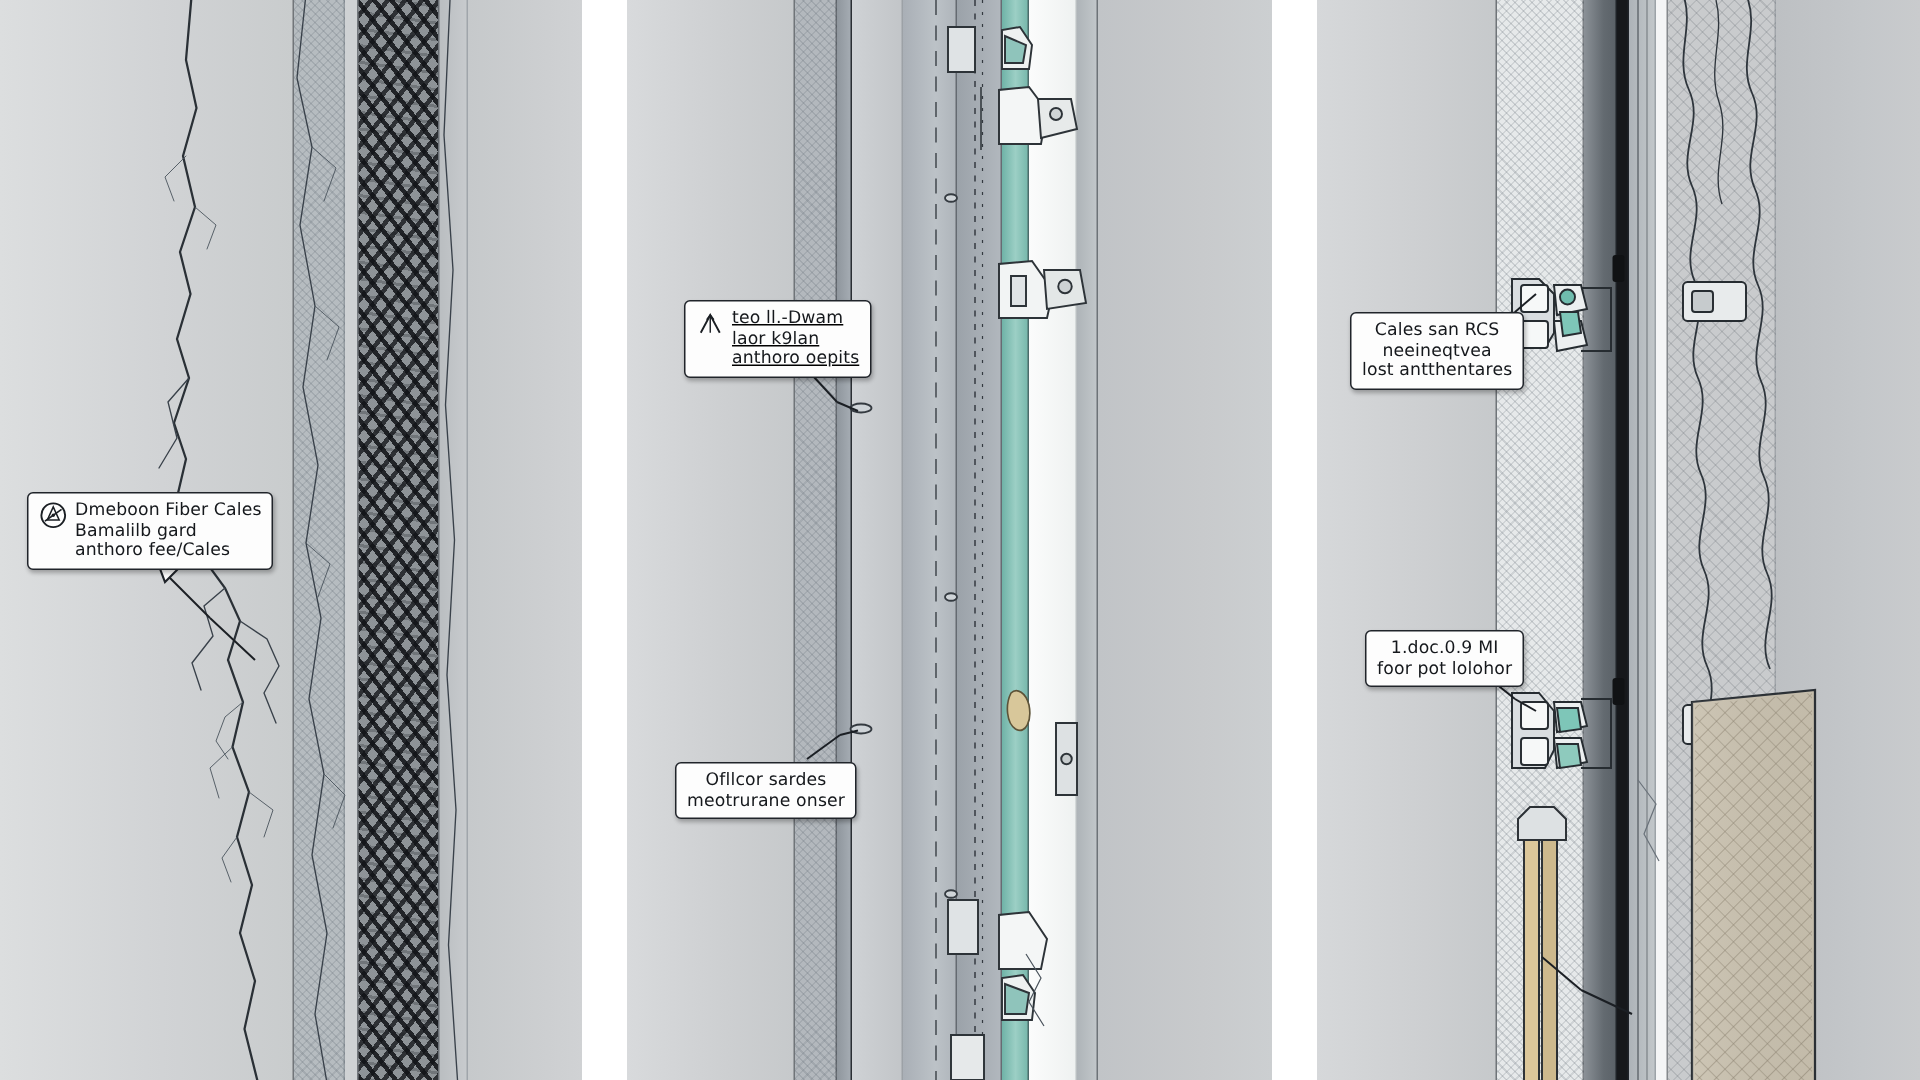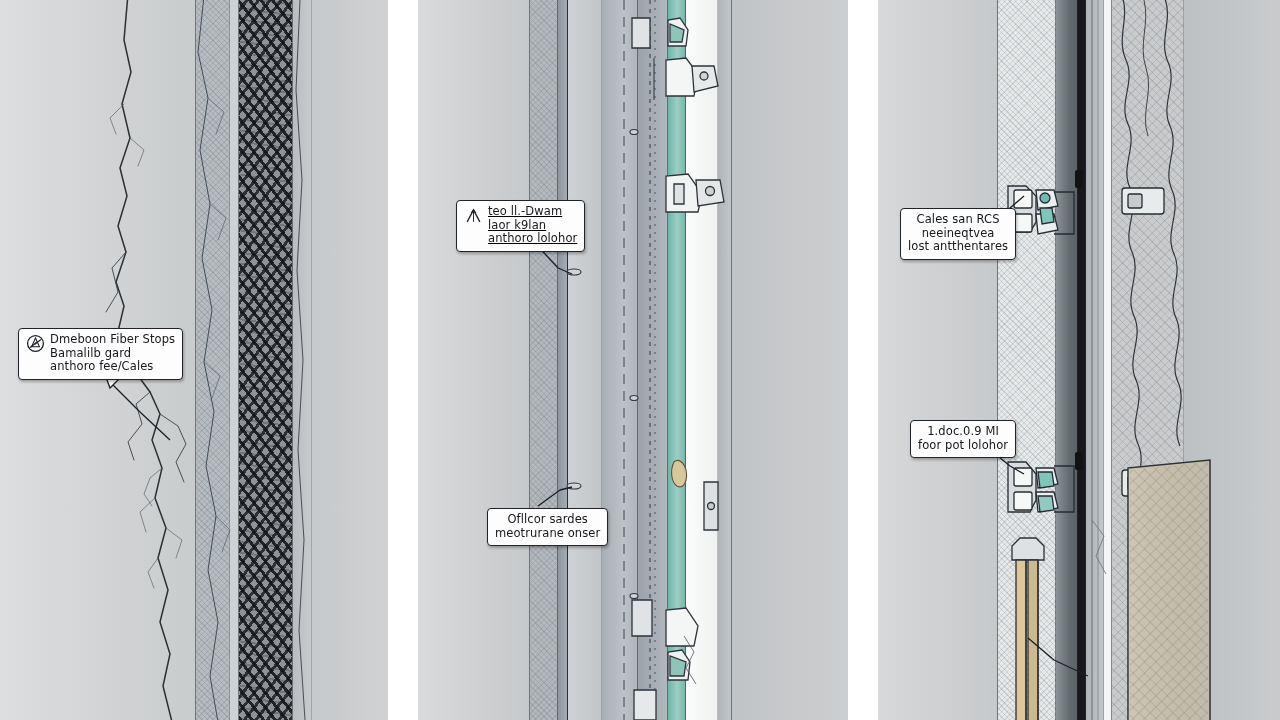--- a/index.html
+++ b/index.html
@@ -352,40 +352,40 @@
   </div>
 
   <div class="callout" style="left:18px;top:328px;">
     <svg class="co-icon" viewBox="0 0 24 24">
       <circle cx="12" cy="12" r="10" fill="#fdfdfd" stroke="#1b1f24" stroke-width="1.6"></circle>
       <path d="M12 5 L17 16 L7 16 Z" fill="none" stroke="#1b1f24" stroke-width="1.3"></path>
       <path d="M5 17 L19 7" stroke="#1b1f24" stroke-width="1.4"></path>
       <circle cx="12" cy="12" r="1.4" fill="#1b1f24"></circle>
     </svg>
     <div class="ctext">
-      <div>Dmeboon Fiber Stops</div>
+      <div>Dmeboon Fiber Cales</div>
       <div>Bamalilb gard</div>
       <div>anthoro fee/Cales</div>
     </div>
   </div>
 
   <div class="callout" style="left:456px;top:200px;text-decoration:underline;">
     <svg class="co-icon" viewBox="0 0 24 24">
       <path d="M4 20 L12 5 L20 20" fill="none" stroke="#1b1f24" stroke-width="1.6"></path>
       <path d="M12 5 L12 20" stroke="#1b1f24" stroke-width="1.2"></path>
       <path d="M9 9 L12 5 L15 9" fill="none" stroke="#1b1f24" stroke-width="1.3"></path>
     </svg>
     <div class="ctext">
       <div>teo ll.-Dwam</div>
       <div>laor k9lan</div>
-      <div>anthoro lolohor</div>
+      <div>anthoro oepits</div>
     </div>
   </div>
 
-  <div class="callout ctr" style="left:450px;top:508px;margin-left:37px;">
+  <div class="callout ctr" style="left:450px;top:508px;">
     <div class="ctext">
       <div>Ofllcor sardes</div>
       <div>meotrurane onser</div>
     </div>
   </div>
 
   <div class="callout ctr" style="left:900px;top:208px;">
     <div class="ctext">
       <div>Cales san RCS</div>
       <div>neeineqtvea</div>

